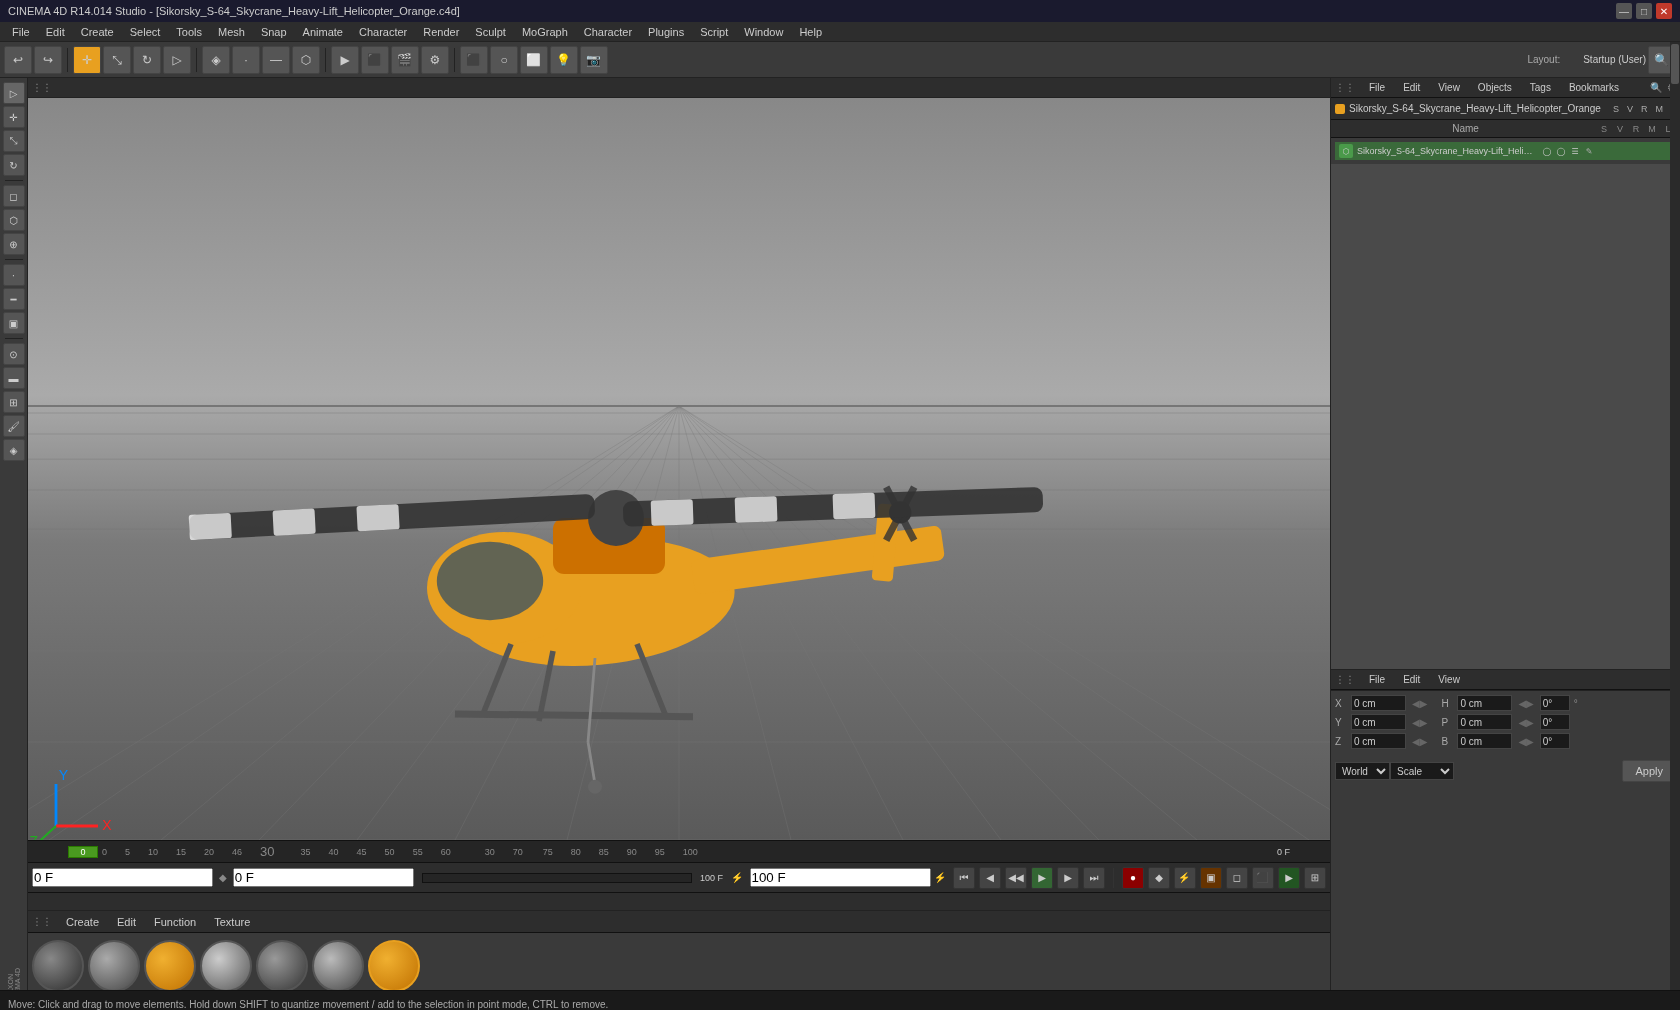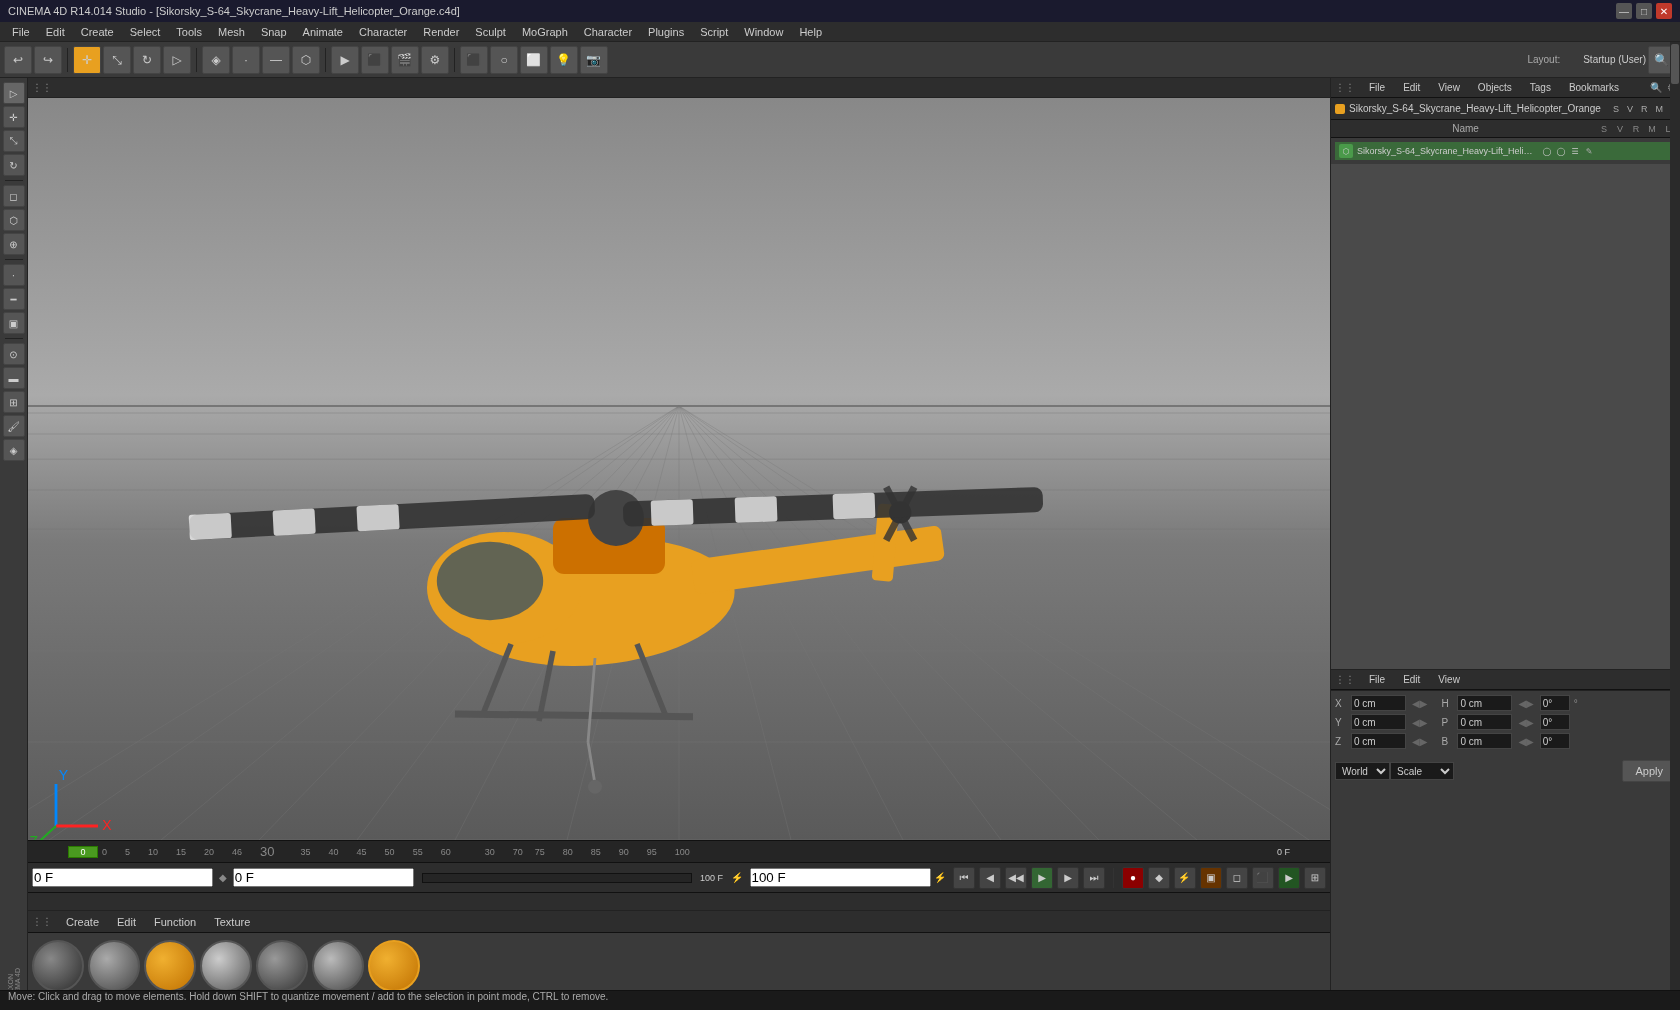--- a/index.html
+++ b/index.html
@@ -79,21 +79,21 @@
     .coord-input { width: 55px; height: 16px; background: #1a1a1a; border: 1px solid #444; color: #ccc; font-size: 10px; padding: 0 2px; }
     .coord-label2 { width: 12px; font-size: 10px; color: #aaa; margin-left: 8px; }
     .coord-input2 { width: 55px; height: 16px; background: #1a1a1a; border: 1px solid #444; color: #ccc; font-size: 10px; padding: 0 2px; }
     .coord-deg { width: 30px; height: 16px; background: #1a1a1a; border: 1px solid #444; color: #ccc; font-size: 10px; padding: 0 2px; }
     .coord-deg-label { font-size: 10px; color: #888; }
     #coord-bottom { display: flex; align-items: center; padding: 4px; }
     .coord-select { height: 18px; background: #1a1a1a; border: 1px solid #444; color: #ccc; font-size: 10px; padding: 0 2px; }
     .apply-btn { height: 22px; padding: 0 12px; background: #555; border: 1px solid #444; color: #ccc; font-size: 11px; cursor: pointer; border-radius: 2px; }
 
     
-    #statusbar { height: 20px; background: #1a1a1a; display: flex; align-items: flex-start; padding: 0 8px; border-top: 1px solid #111; position: fixed; bottom: 0; left: 0; right: 0; }
+    #statusbar { height: 20px; background: #1a1a1a; display: flex; align-items: flex-end; padding: 0 8px; border-top: 1px solid #111; position: fixed; bottom: 0; left: 0; right: 0; }
     #statusbar span { color: #aaa; font-size: 10px; }
 
     
     #right-scrollbar { width: 10px; background: #2a2a2a; }
   </style>
 </head>
 <body>
 
 <div id="titlebar">
   <span class="title">CINEMA 4D R14.014 Studio - [Sikorsky_S-64_Skycrane_Heavy-Lift_Helicopter_Orange.c4d]</span>
@@ -302,21 +302,21 @@
             <span style="font-size:9px;color:#888;margin-right:18px;">20</span>
             <span style="font-size:9px;color:#888;margin-right:18px;">46</span>
             <span style="font-size:13px;color:#888;margin-right:26px;">30</span>
             <span style="font-size:9px;color:#888;margin-right:18px;">35</span>
             <span style="font-size:9px;color:#888;margin-right:18px;">40</span>
             <span style="font-size:9px;color:#888;margin-right:18px;">45</span>
             <span style="font-size:9px;color:#888;margin-right:18px;">50</span>
             <span style="font-size:9px;color:#888;margin-right:18px;">55</span>
             <span style="font-size:9px;color:#888;margin-right:34px;">60</span>
             <span style="font-size:9px;color:#888;margin-right:18px;">30</span>
-            <span style="font-size:9px;color:#888;margin-right:12px;">70</span>
+            <span style="font-size:9px;color:#888;margin-right:20px;">70</span>
             <span style="font-size:9px;color:#888;margin-right:18px;">75</span>
             <span style="font-size:9px;color:#888;margin-right:18px;">80</span>
             <span style="font-size:9px;color:#888;margin-right:18px;">85</span>
             <span style="font-size:9px;color:#888;margin-right:18px;">90</span>
             <span style="font-size:9px;color:#888;margin-right:18px;">95</span>
             <span style="font-size:9px;color:#888;margin-right:18px;">100</span>
           </div>
           <span style="font-size:9px;color:#ccc;margin-left:4px;">0 F</span>
         </div>
       </div>

